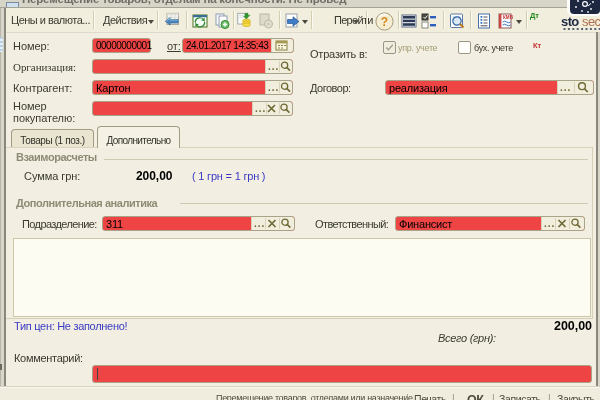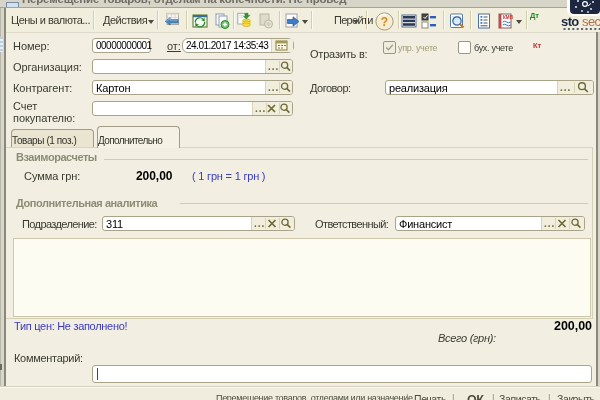--- a/index.html
+++ b/index.html
@@ -11,36 +11,36 @@
   #title{left:0;top:0;width:600px;height:7px;background:#d7d4c8;overflow:hidden;border-bottom:1px solid #a5a296;}
   #title .txt{position:absolute;left:22px;top:-7px;font-weight:bold;font-size:11.5px;color:#6f6d65;letter-spacing:-0.2px;white-space:nowrap;}
   #title .ico{position:absolute;left:6px;top:2px;width:11px;height:5px;background:#cfe0ee;border:1px solid #7a8aa0;}
   
   #tbar{left:0;top:8px;width:600px;height:24px;background:#f1eedd;border-bottom:1px solid #dedacb;}
   .tbtxt{position:absolute;top:6px;color:#3b3a30;letter-spacing:-0.5px;}
   .tsep{position:absolute;top:3px;width:1px;height:18px;background:#d3cead;border-right:1px solid #fbfaf2;}
   .darr{position:absolute;width:0;height:0;border-left:3px solid transparent;border-right:3px solid transparent;border-top:4px solid #4a4a40;}
   .ticon{position:absolute;top:5px;width:16px;height:16px;}
   
-  .inp{position:absolute;background:#ffffff;border:1px solid #a9a489;border-radius:3px;height:13px;}
+  .inp{position:absolute;background:#ef4444;border:1px solid #a9a489;border-radius:3px;height:13px;}
   .inp .val{position:absolute;left:3px;top:1px;color:#000;white-space:nowrap;letter-spacing:-0.2px;}
   .btns{position:absolute;top:0;bottom:0;background:#f1eedd;border-left:1px solid #d8d3b9;display:flex;}
   .bseg{position:relative;height:100%;}
   .bsep{position:absolute;top:1px;bottom:1px;width:1px;background:#d8d3b9;}
   .dots{position:absolute;bottom:1px;left:2px;color:#6f6a35;font-weight:bold;letter-spacing:1px;font-size:10px;}
   .lbl{position:absolute;color:#3b3a30;letter-spacing:-0.05px;}
   .blue{color:#3a3ac4;}
   
   .cb{position:absolute;width:11px;height:11px;border:1px solid #9a9686;border-radius:2px;background:#fffefb;}
   .cb.dis{background:#f0edde;}
   
   .tab{position:absolute;border:1px solid #a19c82;border-bottom:none;border-radius:4px 4px 0 0;}
   #tab1{left:11px;top:129px;width:81px;height:18px;background:#e9e5d1;}
   #tab2{left:97px;top:126px;width:81px;height:21px;background:#f5f2e5;z-index:3;}
-  .tab span{position:absolute;left:0;right:0;color:#33322a;font-size:10px;letter-spacing:-0.4px;white-space:nowrap;}
+  .tab span{position:absolute;left:0;right:0;text-align:center;color:#33322a;font-size:10px;letter-spacing:-0.4px;white-space:nowrap;}
   #page{left:6px;top:147px;width:586px;height:170px;border-top:1px solid #d9d4bb;border-right:1px solid #d5d0b6;border-bottom:1px solid #d5d0b6;}
   .ghead{position:absolute;font-weight:bold;color:#8e8b75;letter-spacing:-0.45px;}
   .grule{position:absolute;height:1px;background:#cfcab1;}
   #sunken{left:13px;top:238px;width:576px;height:77px;background:#fdfcf3;border:1px solid #cdc8aa;}
   
   #bbar{left:0;top:386px;width:600px;height:14px;background:#f0edde;border-top:1px solid #d6d2c2;
         box-shadow:inset 0 1px 0 #f9f8ef;}
   #bbar span{position:absolute;top:6px;color:#4c4b3c;white-space:nowrap;font-size:10px;letter-spacing:-0.4px;}
   
   #wl{left:0;top:8px;width:4px;height:392px;background:#d8d5c9;border-left:1px solid #b8b5a9;}
@@ -174,42 +174,42 @@
 <div class="abs" style="left:0;top:364px;width:2px;height:6px;background:#6a6a62;"></div>
 <div class="abs" id="wl2"></div>
 <div class="abs" id="wr"></div>
 <div class="abs" id="wr2"></div>
 
 <span class="lbl" style="left:13px;top:40px;">Номер:</span>
 <div class="inp" style="left:92px;top:38px;width:57px;">
   <span class="val" style="font-size:10px;letter-spacing:-0.5px;top:1px;">00000000001</span>
 </div>
 <span class="lbl" style="left:167px;top:40px;text-decoration:underline;">от:</span>
-<div class="inp" style="left:182px;top:38px;width:110px;border-radius:6px;">
+<div class="inp" style="left:182px;top:38px;width:110px;">
   <span class="val" style="font-size:10px;letter-spacing:-0.5px;top:1px;">24.01.2017 14:35:43</span>
   <div class="btns" style="left:88px;right:0;border-radius:0 2px 2px 0;">
     <svg width="20" height="13" viewBox="0 0 20 13">
       <rect x="4" y="2" width="11" height="9" fill="#fbf7e4" stroke="#877f3e"></rect>
       <rect x="4" y="2" width="11" height="2.4" fill="#a59a50"></rect>
       <path d="M6 6.5h2M9 6.5h2M12 6.5h2M6 9h2M9 9h2" stroke="#877f3e" stroke-width="1.1"></path>
     </svg>
   </div>
 </div>
 
 <span class="lbl" style="left:310px;top:48px;letter-spacing:-0.2px;">Отразить в:</span>
 <div class="cb dis" style="left:383px;top:41px;">
   <svg width="11" height="11" viewBox="0 0 11 11">
       <path d="M2.2 5.5 L4.5 7.8 L8.8 2.8" stroke="#a5a092" stroke-width="1.4" fill="none"></path>
     </svg>
 </div>
 <span class="lbl" style="left:398px;top:43px;color:#a39c74;font-size:9px;letter-spacing:-0.3px;">упр. учете</span>
 <div class="cb" style="left:458px;top:41px;"></div>
 <span class="lbl" style="left:474px;top:43px;font-size:9px;letter-spacing:-0.3px;">бух. учете</span>
 
-<span class="lbl" style="left:13px;top:61px;">Организация:</span>
+<span class="lbl" style="left:13px;top:61px;font-family:Liberation Serif, serif;">Организация:</span>
 <div class="inp" style="left:92px;top:59px;width:199px;">
   <div class="btns" style="left:172px;right:0;border-radius:0 2px 2px 0;">
     <div class="bseg" style="width:13px;">
         <span class="dots">...</span>
       </div>
     <div class="bsep" style="left:13px;"></div>
     <div class="bseg" style="width:13px;">
       <svg width="13" height="13" viewBox="0 0 13 13">
           <circle cx="5.6" cy="5.2" r="3.1" fill="none" stroke="#6f6a35" stroke-width="1.3"></circle>
           <path d="M8 7.6 L11 10.6" stroke="#6f6a35" stroke-width="1.6"></path>
@@ -245,21 +245,21 @@
     <div class="bsep" style="left:16px;"></div>
     <div class="bseg" style="width:18px;">
       <svg width="18" height="13" viewBox="0 0 18 13">
           <circle cx="8" cy="5.2" r="3.4" fill="none" stroke="#6f6a35" stroke-width="1.4"></circle>
           <path d="M10.6 7.8 L13.8 11" stroke="#6f6a35" stroke-width="1.7"></path>
         </svg>
     </div>
   </div>
 </div>
 
-<span class="lbl" style="left:13px;top:100px;">Счет</span>
+<span class="lbl" style="left:13px;top:100px;">Номер</span>
 <span class="lbl" style="left:13px;top:112px;">покупателю:</span>
 <div class="inp" style="left:92px;top:101px;width:199px;">
   <div class="btns" style="left:159px;right:0;border-radius:0 2px 2px 0;">
     <div class="bseg" style="width:13px;">
         <span class="dots">...</span>
       </div>
     <div class="bsep" style="left:13px;"></div>
     <div class="bseg" style="width:13px;">
       <svg width="13" height="13" viewBox="0 0 13 13">
           <path d="M3 3 L10 10 M10 3 L3 10" stroke="#6f6a35" stroke-width="1.7"></path>

